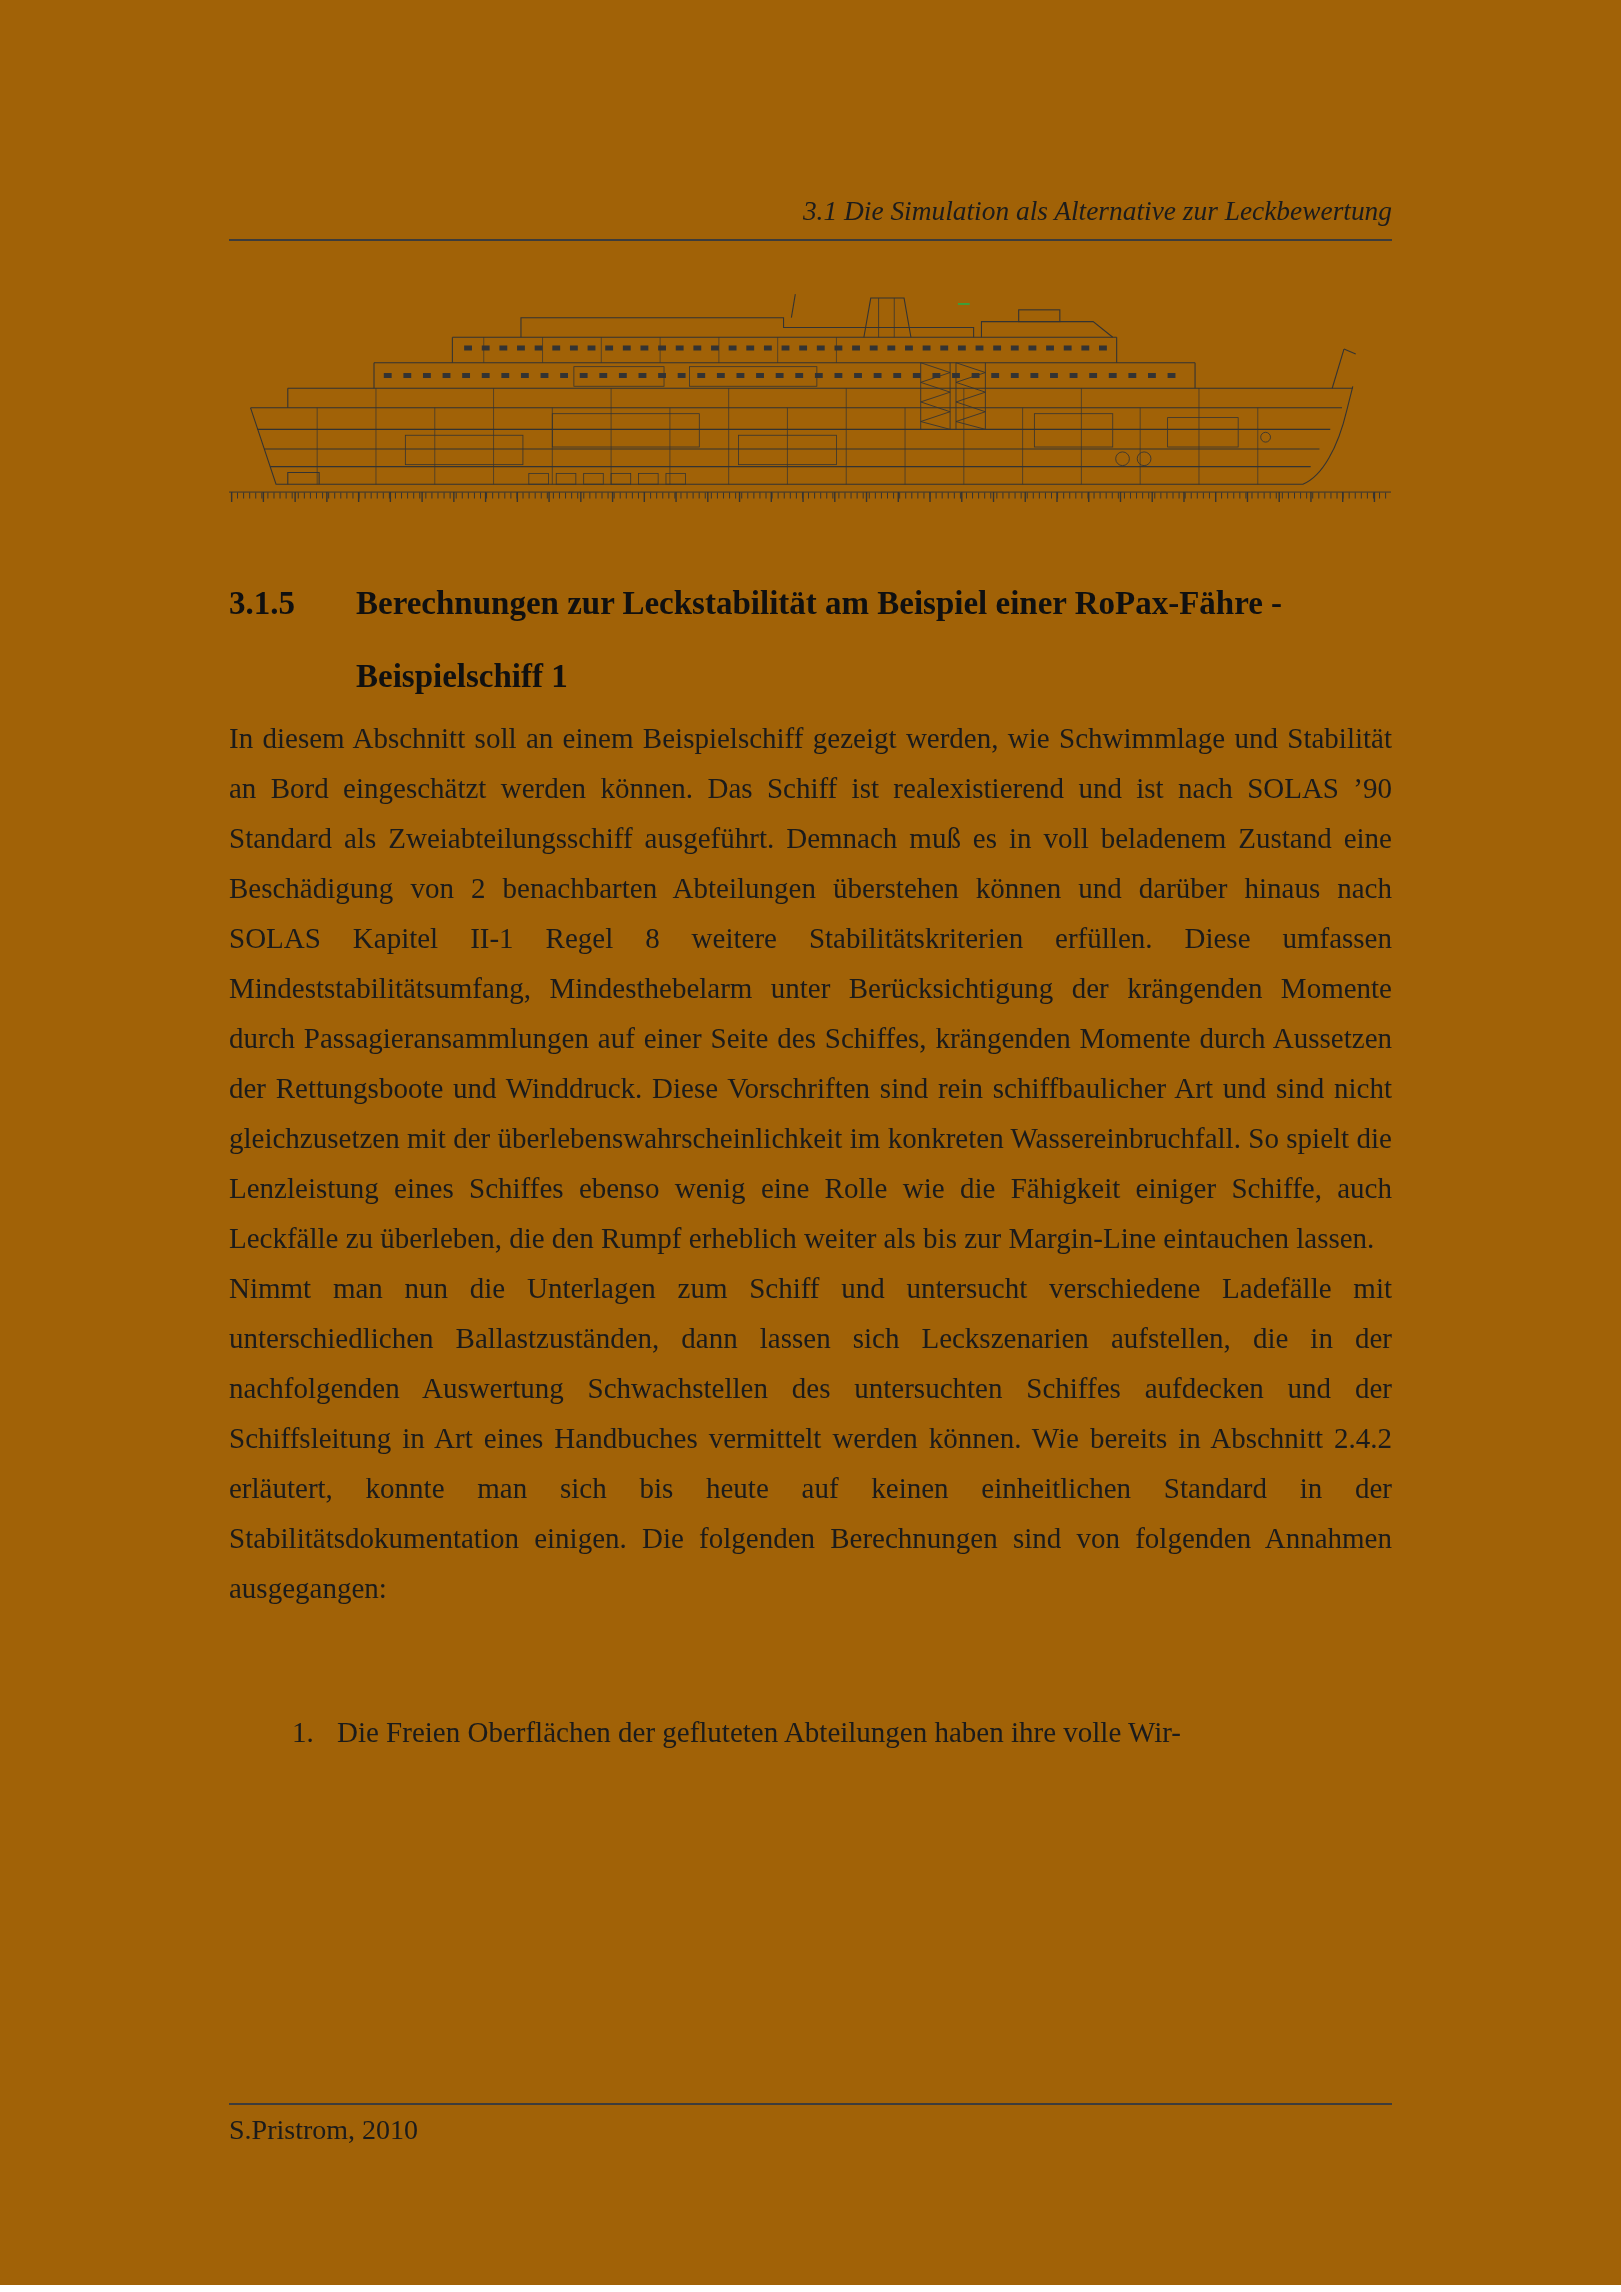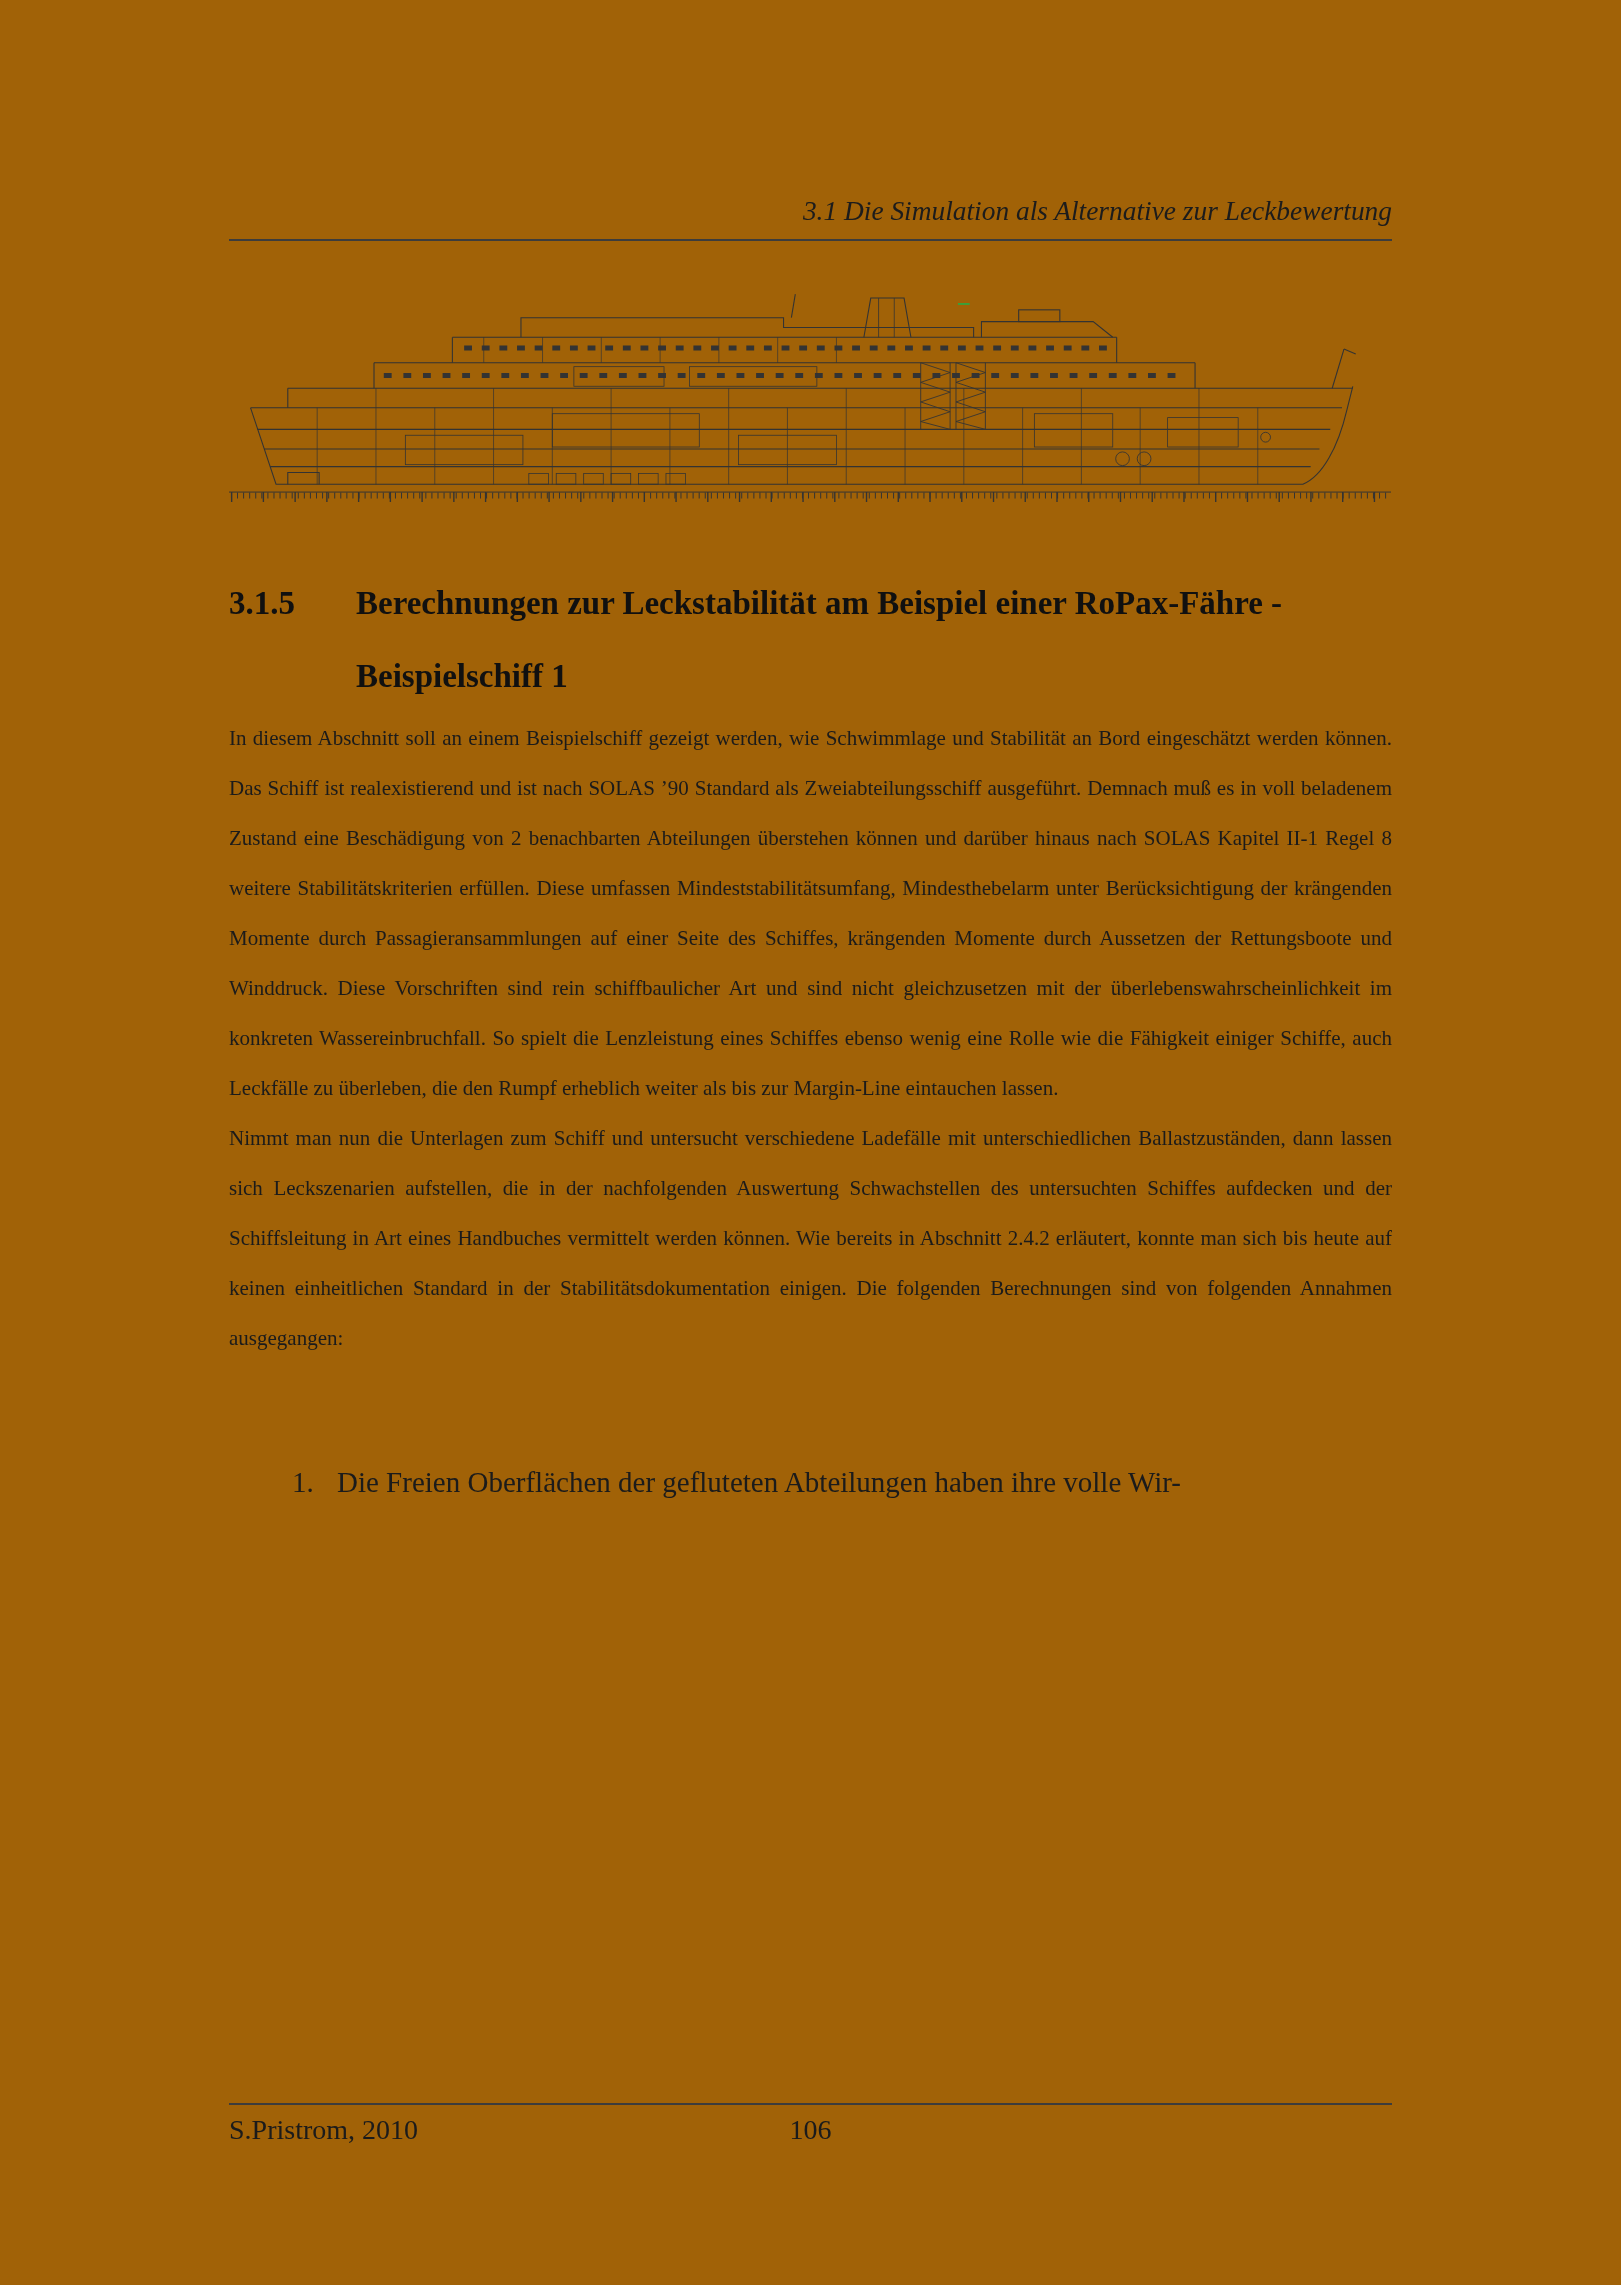--- a/index.html
+++ b/index.html
@@ -36,21 +36,21 @@
     margin-top:61px;
     display:flex;
     font-weight:bold;
     font-size:33px;
     line-height:73px;
     color:#101010;
   }
   .section-number { width:127px; flex:none; }
   .section-title  { max-width:961px; }
   .body-text p {
-    font-size:21px;
+    font-size:29px;
     line-height:50px;
     text-align:justify;
     margin:0;
   }
   .p1 { margin-top:37px; }
   .p2 { margin-top:61px; }
   .list-item {
     margin-top:94px;
     display:flex;
     font-size:29px;
@@ -194,17 +194,16 @@
     <div class="list-item">
       <span class="list-number">1.</span>
       <span class="list-text">Die Freien Oberflächen der gefluteten Abteilungen haben ihre volle Wir-</span>
     </div>
 
   </div>
 
   <div class="footer">
     <div class="footer-inner">
       <span class="footer-author">S.Pristrom, 2010</span>
-      <span class="footer-page">106</span>
     </div>
   </div>
 </div>
 
 
 </body></html>

